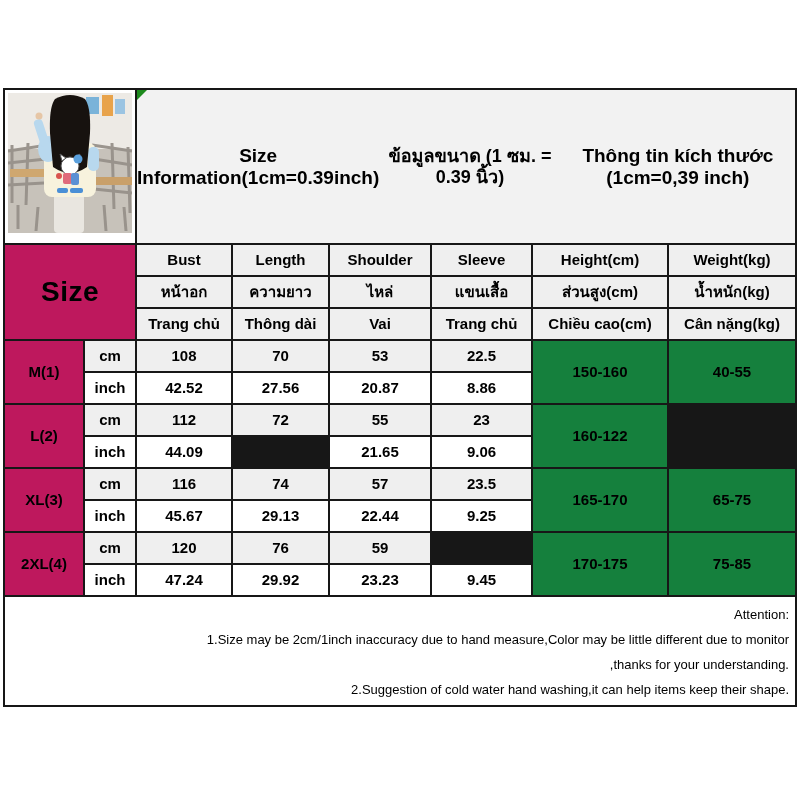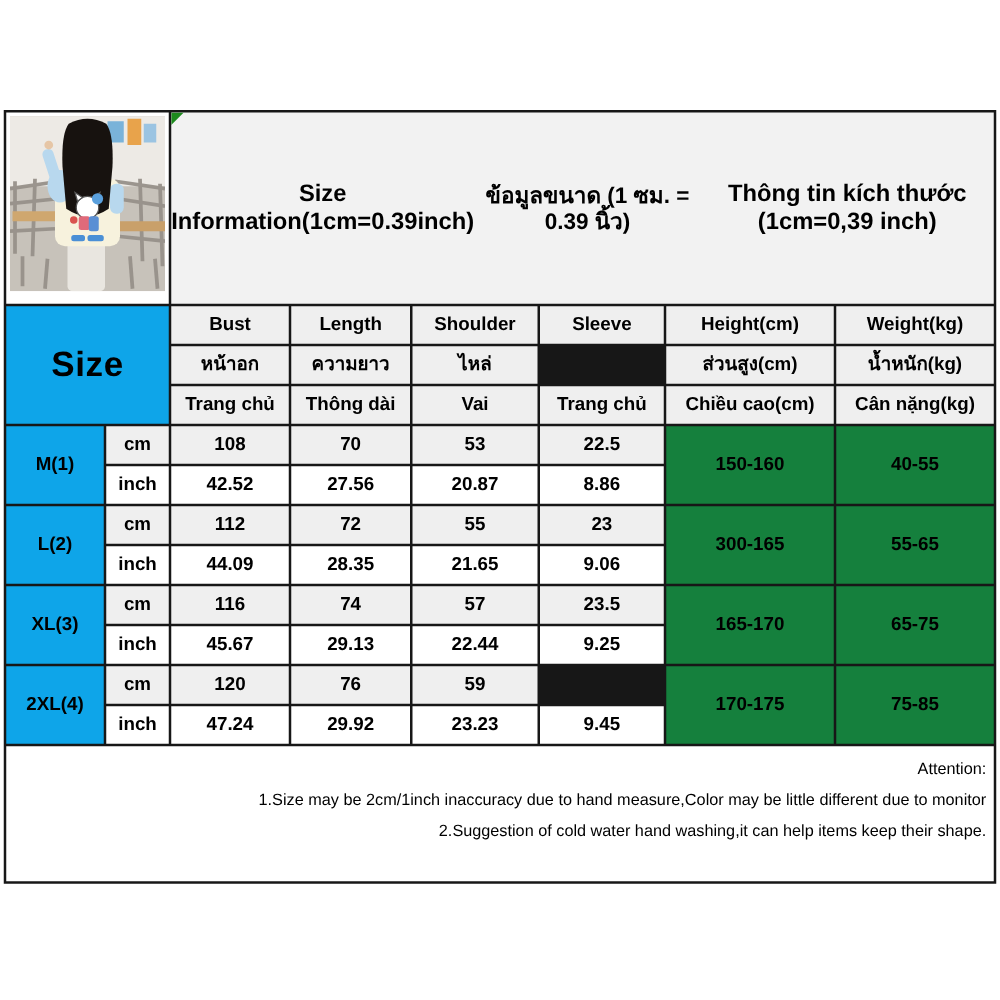--- a/index.html
+++ b/index.html
@@ -13,21 +13,21 @@
     display:grid;
     grid-template-columns:78px 50px 94px 95px 100px 99px 134px 126px;
     grid-template-rows:153px repeat(3,30px) repeat(8,30px) 108px;
     gap:2px;background:#171717;padding:2px;
   }
   .cell{
     display:flex;align-items:center;justify-content:center;
     text-align:center;font-weight:700;font-size:15px;background:#fff;
     line-height:1.15;overflow:hidden;
   }
-  .bg-dark{background:#0ea5e9;}
+  .bg-dark{background:#be185d;}
   .bg-mid{background:#efefef;}
   .bg-lite{background:#15803d;}
   .size-label{font-size:28px;letter-spacing:.5px;}
   .photo-cell{background:#fff;padding:3px 3px 8px 3px;display:flex;align-items:flex-start;justify-content:center;}
   .photo-cell svg{display:block;}
   .title-cell{position:relative;flex-direction:row;gap:9px;background:#f2f2f2;}
   .title-en,.title-vi{font-size:19px;font-weight:700;}
   .title-th{font-size:18px;font-weight:700;}
   .corner-marker{
     position:absolute;left:0;top:0;width:0;height:0;
@@ -101,20 +101,21 @@
   <div class="cell bg-mid" style="grid-area:2/3/3/4">Bust</div>
   <div class="cell bg-mid" style="grid-area:2/4/3/5">Length</div>
   <div class="cell bg-mid" style="grid-area:2/5/3/6">Shoulder</div>
   <div class="cell bg-mid" style="grid-area:2/6/3/7">Sleeve</div>
   <div class="cell bg-mid" style="grid-area:2/8/3/9">Weight(kg)</div>
   <div class="cell bg-mid" style="grid-area:2/7/3/8">Height(cm)</div>
 
   <div class="cell bg-mid" style="grid-area:3/3/4/4">หน้าอก</div>
   <div class="cell bg-mid" style="grid-area:3/4/4/5">ความยาว</div>
   <div class="cell bg-mid" style="grid-area:3/5/4/6">ไหล่</div>
+  <div class="cell bg-mid" style="grid-area:3/6/4/7">แขนเสื้อ</div>
   <div class="cell bg-mid" style="grid-area:3/7/4/8">ส่วนสูง(cm)</div>
   <div class="cell bg-mid" style="grid-area:3/8/4/9">น้ำหนัก(kg)</div>
 
   <div class="cell bg-mid" style="grid-area:4/3/5/4">Trang chủ</div>
   <div class="cell bg-mid" style="grid-area:4/4/5/5">Thông dài</div>
   <div class="cell bg-mid" style="grid-area:4/5/5/6">Vai</div>
   <div class="cell bg-mid" style="grid-area:4/6/5/7">Trang chủ</div>
   <div class="cell bg-mid" style="grid-area:4/7/5/8">Chiều cao(cm)</div>
   <div class="cell bg-mid" style="grid-area:4/8/5/9">Cân nặng(kg)</div>
 
@@ -131,25 +132,23 @@
   <div class="cell" style="grid-area:6/4/7/5">27.56</div>
   <div class="cell" style="grid-area:6/5/7/6">20.87</div>
   <div class="cell" style="grid-area:6/6/7/7">8.86</div>
 
   <div class="cell bg-dark" style="grid-area:7/1/9/2">L(2)</div>
   <div class="cell bg-mid" style="grid-area:7/2/8/3">cm</div>
   <div class="cell bg-mid" style="grid-area:7/3/8/4">112</div>
   <div class="cell bg-mid" style="grid-area:7/4/8/5">72</div>
   <div class="cell bg-mid" style="grid-area:7/5/8/6">55</div>
   <div class="cell bg-mid" style="grid-area:7/6/8/7">23</div>
-  <div class="cell bg-lite" style="grid-area:7/7/9/8">300-165</div>
-  <div class="cell bg-lite" style="grid-area:7/8/9/9">55-65</div>
+  <div class="cell bg-lite" style="grid-area:7/7/9/8">160-122</div>
   <div class="cell" style="grid-area:8/2/9/3">inch</div>
   <div class="cell" style="grid-area:8/3/9/4">44.09</div>
-  <div class="cell" style="grid-area:8/4/9/5">28.35</div>
   <div class="cell" style="grid-area:8/5/9/6">21.65</div>
   <div class="cell" style="grid-area:8/6/9/7">9.06</div>
 
   <div class="cell bg-dark" style="grid-area:9/1/11/2">XL(3)</div>
   <div class="cell bg-mid" style="grid-area:9/2/10/3">cm</div>
   <div class="cell bg-mid" style="grid-area:9/3/10/4">116</div>
   <div class="cell bg-mid" style="grid-area:9/4/10/5">74</div>
   <div class="cell bg-mid" style="grid-area:9/5/10/6">57</div>
   <div class="cell bg-mid" style="grid-area:9/6/10/7">23.5</div>
   <div class="cell bg-lite" style="grid-area:9/7/11/8">165-170</div>
@@ -169,16 +168,17 @@
   <div class="cell bg-lite" style="grid-area:11/8/13/9">75-85</div>
   <div class="cell" style="grid-area:12/2/13/3">inch</div>
   <div class="cell" style="grid-area:12/3/13/4">47.24</div>
   <div class="cell" style="grid-area:12/4/13/5">29.92</div>
   <div class="cell" style="grid-area:12/5/13/6">23.23</div>
   <div class="cell" style="grid-area:12/6/13/7">9.45</div>
 
   <div class="cell attention-cell" style="grid-area:13/1/14/9">
     <div>Attention:</div>
     <div>1.Size may be 2cm/1inch inaccuracy due to hand measure,Color may be little different due to monitor</div>
+    <div>,thanks for your understanding.</div>
     <div>2.Suggestion of cold water hand washing,it can help items keep their shape.</div>
   </div>
 
 </div>
 
 </body></html>

